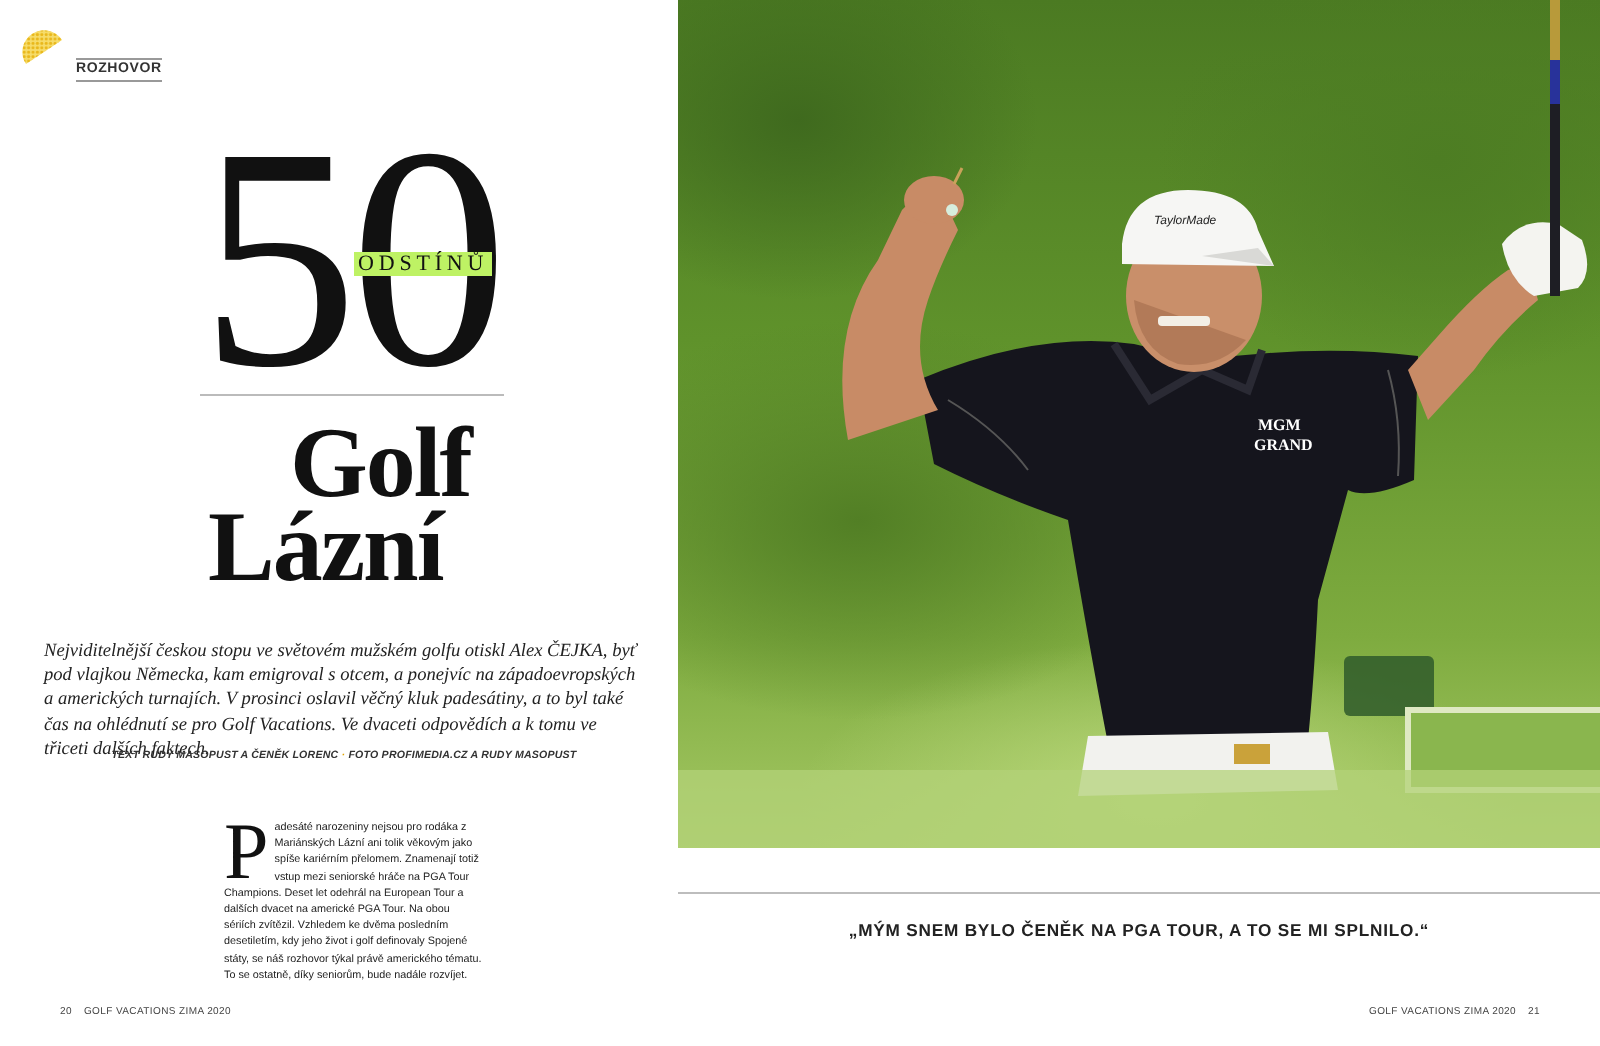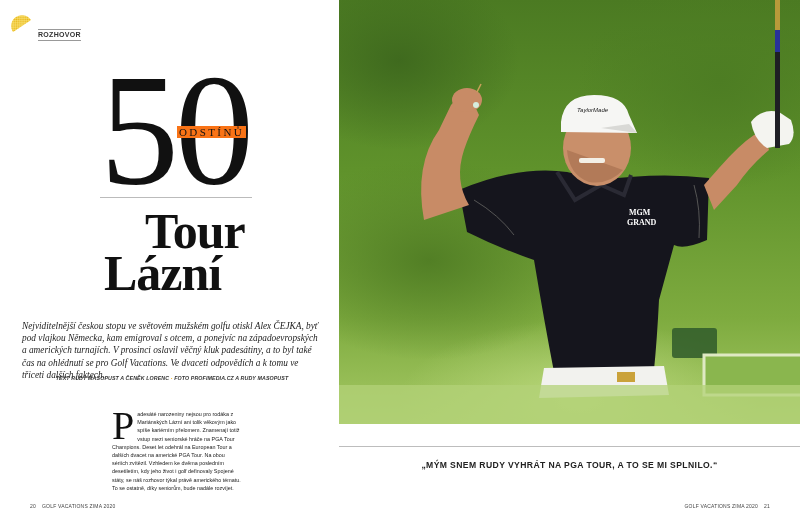--- a/index.html
+++ b/index.html
@@ -8,21 +8,21 @@
 
   .page-left { position: absolute; left: 0; top: 0; width: 339px; height: 523px; background: #fff; }
   .page-right { position: absolute; left: 339px; top: 0; width: 461px; height: 523px; background: #fff; }
 
   
   .logo { position: absolute; left: 11px; top: 14px; width: 22px; height: 20px; }
   .section-tag { position: absolute; left: 38px; top: 29px; font-size: 7px; font-weight: bold; letter-spacing: 0.3px; color: #333; border-top: 1px solid #999; border-bottom: 1px solid #999; padding: 1px 0; line-height: 8px; }
 
   
   .big-number { position: absolute; left: 100px; top: 60px; font-family: "Liberation Serif", serif; font-size: 158px; line-height: 140px; letter-spacing: -4px; color: #111; }
-  .subtitle-word { position: absolute; left: 177px; top: 126px; font-family: "Liberation Serif", serif; font-size: 11px; letter-spacing: 2.4px; background: #f97316; color: #111; padding: 0 2px; line-height: 12px; }
+  .subtitle-word { position: absolute; left: 177px; top: 126px; font-family: "Liberation Serif", serif; font-size: 11px; letter-spacing: 2.4px; background: #bef264; color: #111; padding: 0 2px; line-height: 12px; }
   .title-rule { position: absolute; left: 100px; top: 197px; width: 152px; height: 1px; background: #bbb; }
   .name-first { position: absolute; left: 145px; top: 206px; font-family: "Liberation Serif", serif; font-size: 50px; line-height: 50px; font-weight: bold; color: #111; letter-spacing: -1px; }
   .name-last { position: absolute; left: 104px; top: 246px; font-family: "Liberation Serif", serif; font-size: 50px; line-height: 54px; font-weight: bold; color: #111; letter-spacing: -1px; }
 
   
   .intro { position: absolute; left: 22px; top: 320px; width: 300px; font-family: "Liberation Serif", serif; font-style: italic; font-size: 9.3px; line-height: 12.2px; text-align: left; color: #222; }
   .credits { position: absolute; left: 22px; top: 375px; width: 300px; text-align: center; font-size: 5.3px; font-weight: bold; font-style: italic; color: #333; letter-spacing: 0.1px; }
   .credits .sep { color: #e2a400; }
 
   
@@ -62,21 +62,21 @@
       </defs>
       <path d="M2 18 A10 10 0 0 1 20 6 L2 18 Z" fill="#f6dc6a"></path>
       <path d="M2 18 A10 10 0 0 1 20 6 L2 18 Z" fill="url(#dots)"></path>
     </svg>
   </div>
   <div class="section-tag">ROZHOVOR</div>
 
   <div class="big-number">50</div>
   <div class="subtitle-word">ODSTÍNŮ</div>
   <div class="title-rule"></div>
-  <div class="name-first">Tour</div>
+  <div class="name-first">Golf</div>
   <div class="name-last">Lázní</div>
 
   <p class="intro">Nejviditelnější českou stopu ve světovém mužském golfu otiskl Alex ČEJKA, byť pod vlajkou Německa, kam emigroval s otcem, a ponejvíc na západoevropských a amerických turnajích. V prosinci oslavil věčný kluk padesátiny, a to byl také čas na ohlédnutí se pro Golf Vacations. Ve dvaceti odpovědích a k tomu ve třiceti dalších faktech.</p>
   <div class="credits">
     <span>TEXT RUDY MASOPUST A ČENĚK LORENC</span>
     <span class="sep">·</span>
     <span>FOTO PROFIMEDIA.CZ A RUDY MASOPUST</span>
   </div>
 
   <div class="body-text">
@@ -127,18 +127,18 @@
       <text x="238" y="112" font-family="Liberation Sans, sans-serif" font-size="6" font-style="italic" fill="#222">TaylorMade</text>
 
       <path d="M205 368 L325 366 L330 395 L200 398 Z" fill="#f2f2ee"></path>
       <rect x="278" y="372" width="18" height="10" fill="#caa23a"></rect>
 
       <rect x="0" y="385" width="461" height="39" fill="#b3d278" opacity="0.75"></rect>
     </svg>
   </div>
 
   <div class="photo-rule"></div>
-  <div class="pull-quote">„MÝM SNEM RUDY VYHRÁT NA PGA TOUR, A TO SE MI SPLNILO.“</div>
+  <div class="pull-quote">„MÝM SNEM BYLO ČENĚK NA PGA TOUR, A TO SE MI SPLNILO.“</div>
 
   <div class="folio-right">
     <span>GOLF VACATIONS ZIMA 2020</span><span class="num">21</span>
   </div>
 </div>
 
 </body></html>

